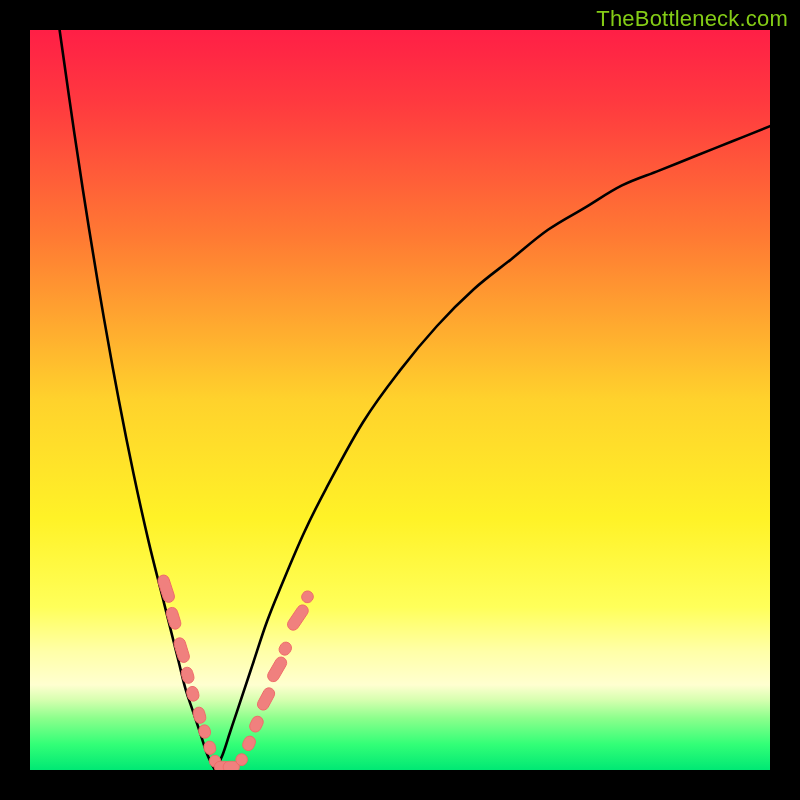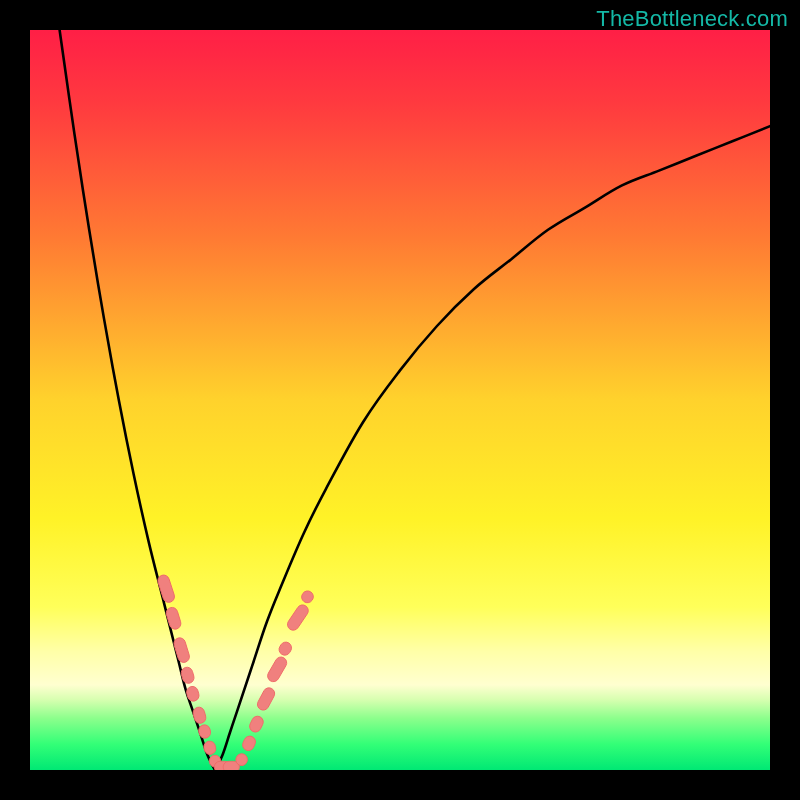--- a/index.html
+++ b/index.html
@@ -29,21 +29,21 @@
     position: absolute;
     left: 0; top: 0;
     width: 100%; height: 100%;
   }
   .watermark {
     position: absolute;
     top: 6px;
     right: 12px;
     font-size: 22px;
     font-weight: 500;
-    color: #14b8a6;
+    color: #84cc16;
     letter-spacing: 0.2px;
     user-select: none;
   }
   svg.curves {
     position: absolute;
     left: 0; top: 0;
     width: 100%; height: 100%;
     overflow: visible;
   }
 </style>

